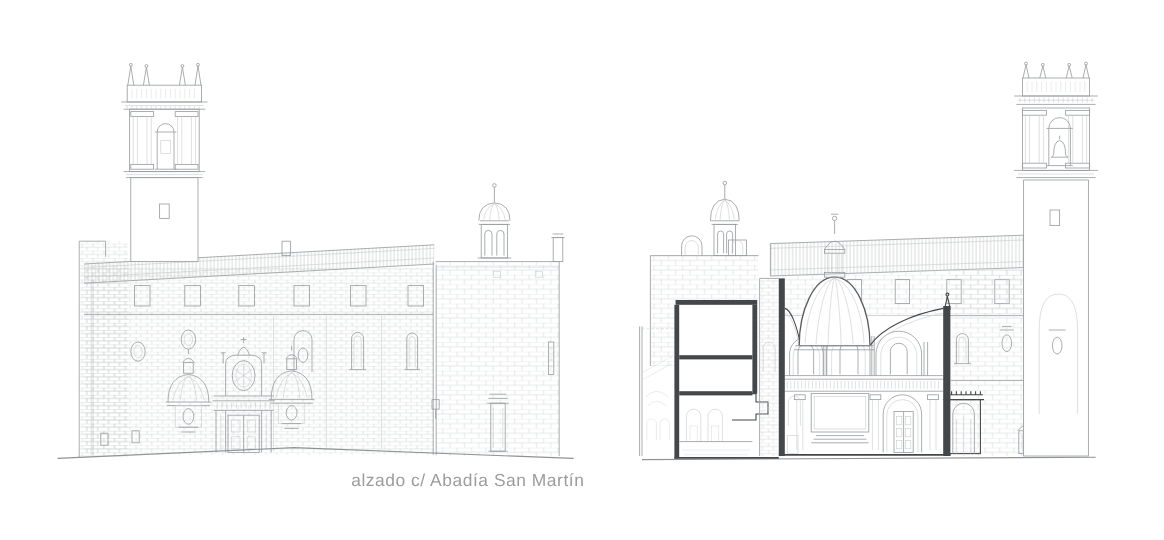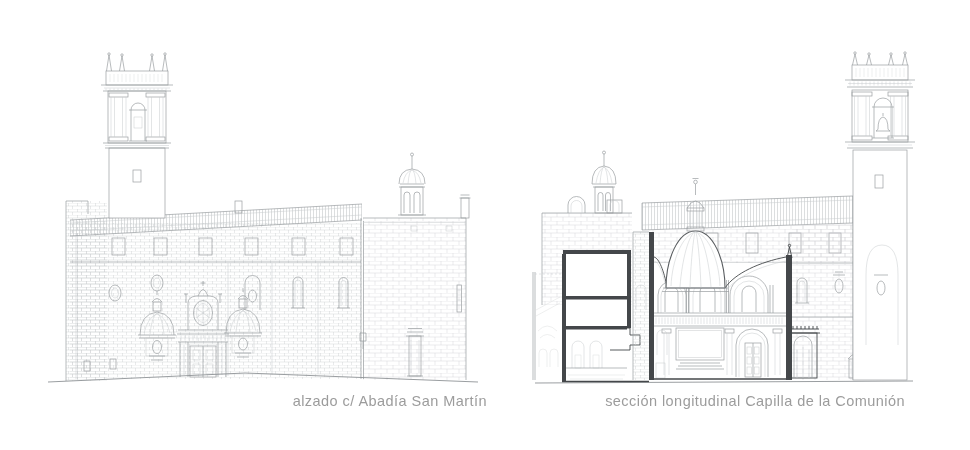--- a/index.html
+++ b/index.html
@@ -420,14 +420,13 @@
         <path class="sm" d="M372.5 20L375 9L377.5 20"></path>
           <circle class="sm" cx="375" cy="8" r="1.2"></circle>
       </g>
     </g>
 
     <path d="M5 338L383 336" stroke="#8f9396" stroke-width="0.9" fill="none"></path>
     <path class="sd" d="M32 336.5H119"></path>
   </svg>
 
   <div class="caption caption-left">alzado c/ Abadía San Martín</div>
-  <div class="caption caption-right">sección longitudinal Capilla de la Comunión</div>
 </div>
 
 </body></html>

